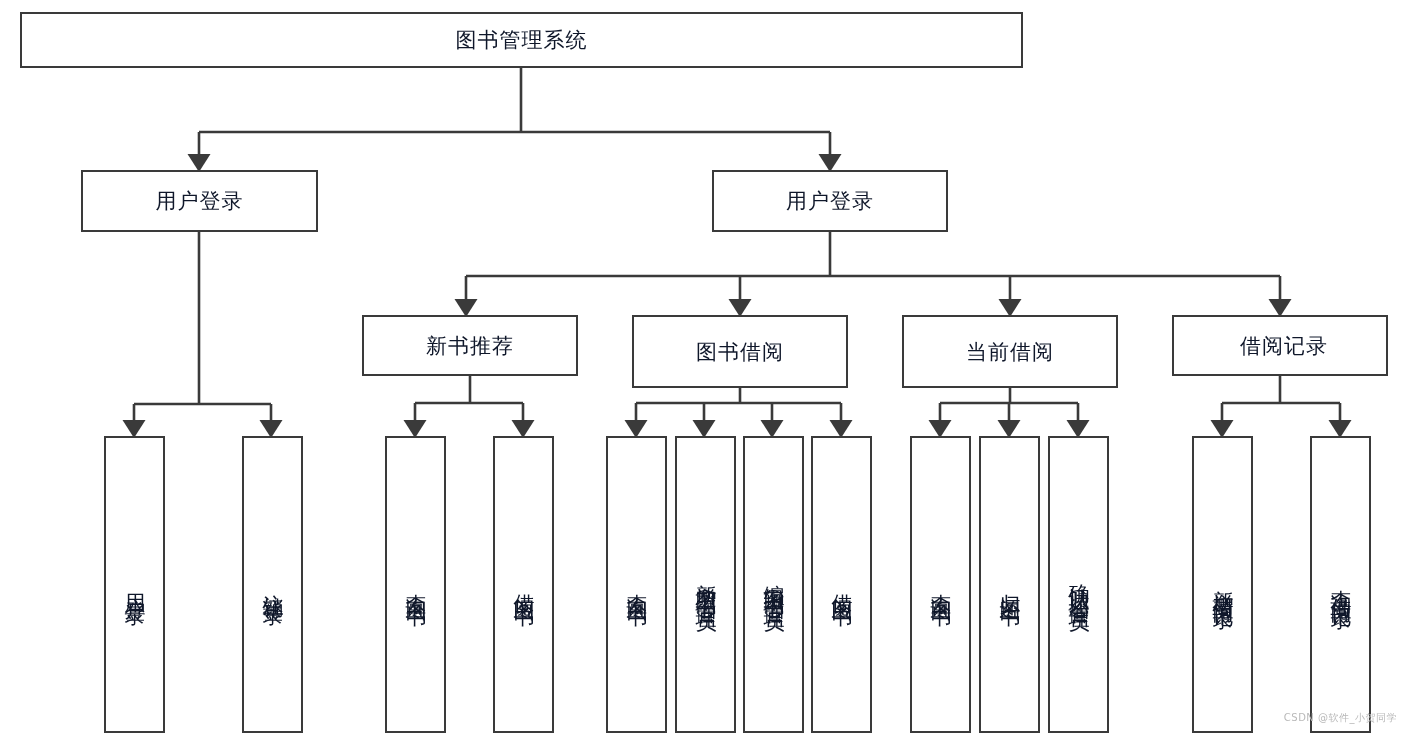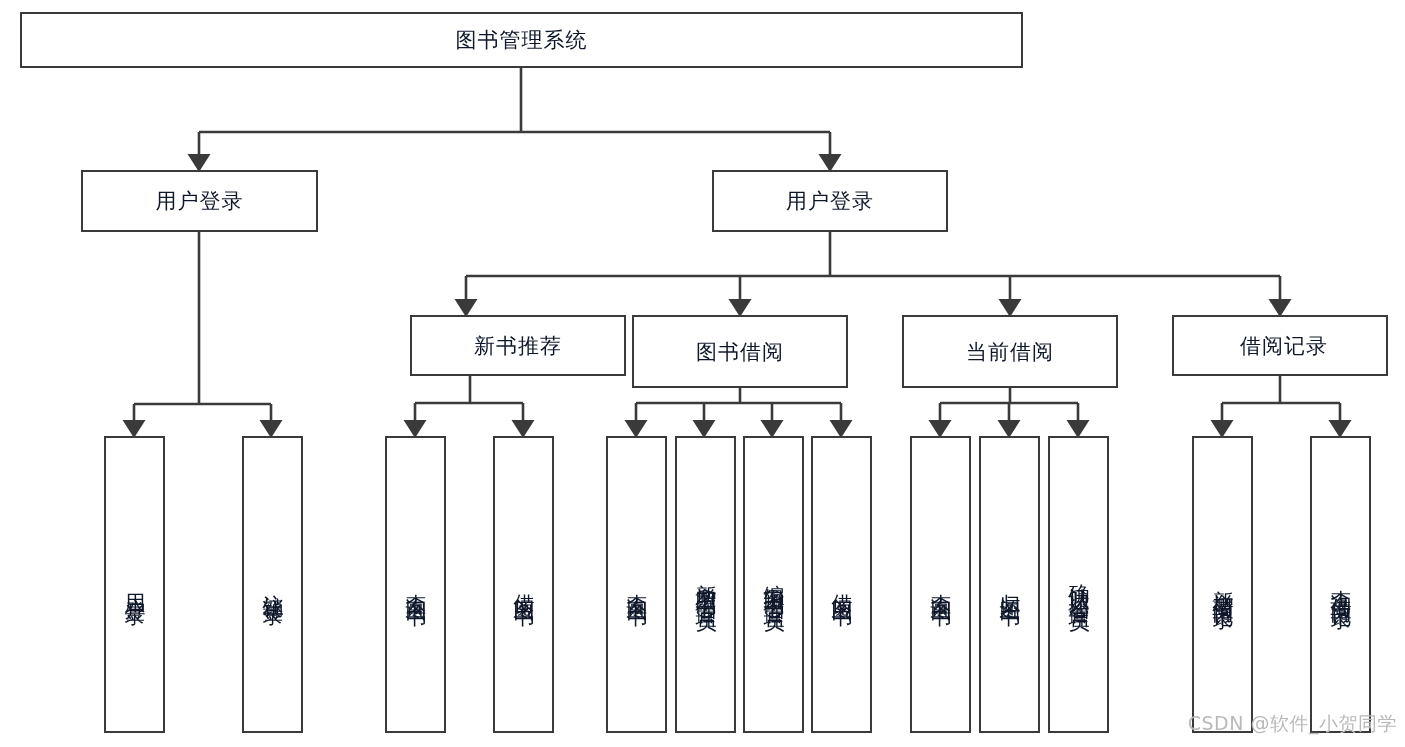--- a/index.html
+++ b/index.html
@@ -51,22 +51,22 @@
     white-space: nowrap;
     display: block;
   }
   .node .hlabel {
     white-space: nowrap;
     display: block;
   }
   #watermark {
     position: absolute;
     right: 8px;
-    bottom: 10px;
-    font-size: 19px;
+    bottom: 22px;
+    font-size: 10px;
     color: #b9b9b9;
     letter-spacing: 0.5px;
     z-index: 6;
     white-space: nowrap;
     pointer-events: none;
     text-align: center;
   }
 </style>
 </head>
 <body>
@@ -127,21 +127,21 @@
     <span class="hlabel">图书管理系统</span>
   </div>
 
   <div class="node h-node" style="left:81px; top:170px; width:237px; height:62px;">
     <span class="hlabel">用户登录</span>
   </div>
   <div class="node h-node" style="left:712px; top:170px; width:236px; height:62px;">
     <span class="hlabel">用户登录</span>
   </div>
 
-  <div class="node h-node" style="left:362px; top:315px; width:216px; height:61px;margin-left:48px;">
+  <div class="node h-node" style="left:362px; top:315px; width:216px; height:61px;">
     <span class="hlabel">新书推荐</span>
   </div>
   <div class="node h-node" style="left:632px; top:315px; width:216px; height:73px;">
     <span class="hlabel">图书借阅</span>
   </div>
   <div class="node h-node" style="left:902px; top:315px; width:216px; height:73px;">
     <span class="hlabel">当前借阅</span>
   </div>
   <div class="node h-node" style="left:1172px; top:315px; width:216px; height:61px;padding-left:8px;">
     <span class="hlabel">借阅记录</span>

